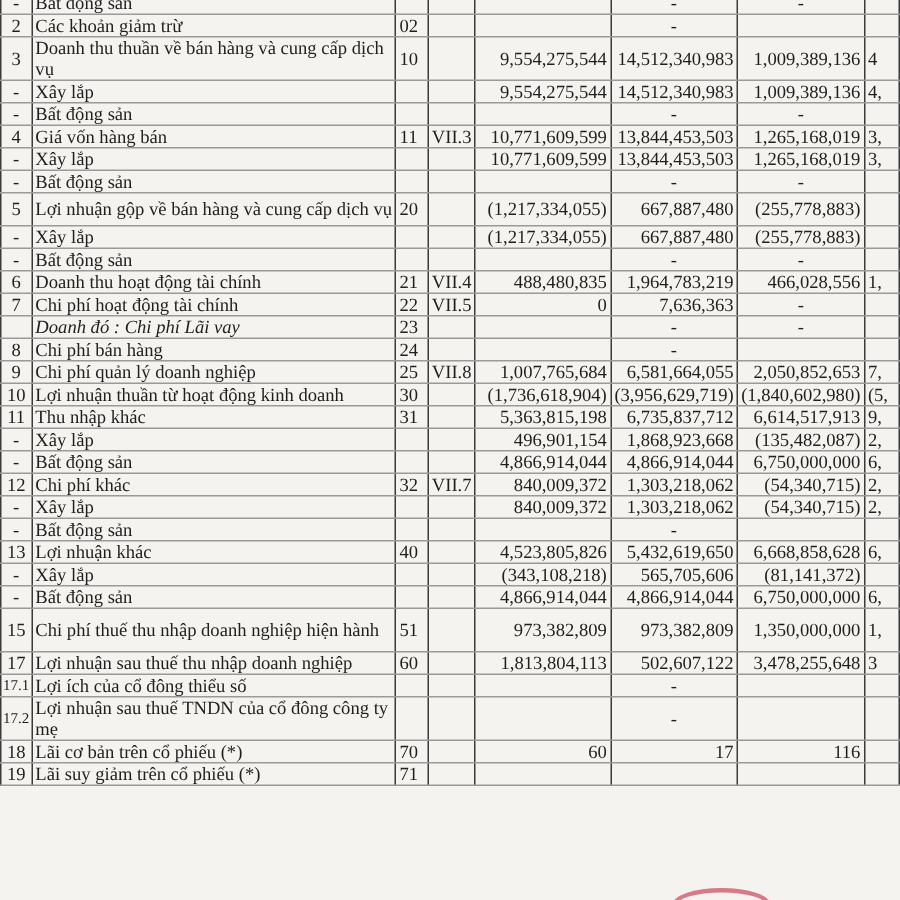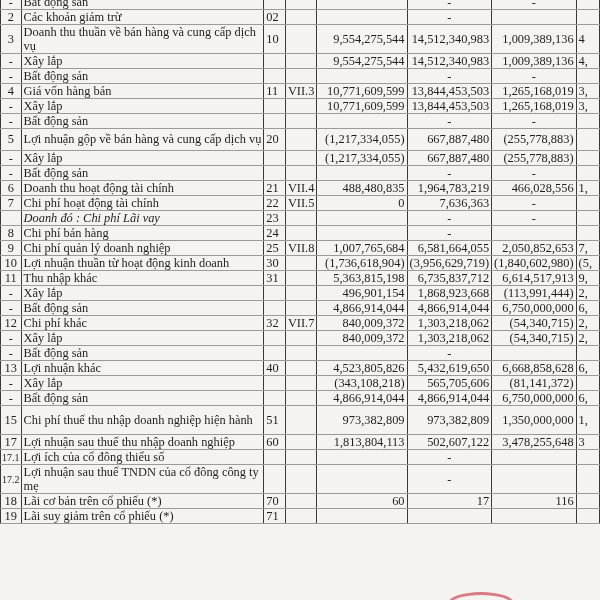--- a/index.html
+++ b/index.html
@@ -229,21 +229,21 @@
           <td class="num cC">6,614,517,913</td>
           <td class="cD">9,</td>
         </tr>
         <tr>
           <td class="stt">-</td>
           <td class="item">Xây lắp</td>
           <td class="code"></td>
           <td class="note"></td>
           <td class="num cA">496,901,154</td>
           <td class="num cB">1,868,923,668</td>
-          <td class="num cC">(113,991,444)</td>
+          <td class="num cC">(135,482,087)</td>
           <td class="cD">2,</td>
         </tr>
         <tr>
           <td class="stt">-</td>
           <td class="item">Bất động sản</td>
           <td class="code"></td>
           <td class="note"></td>
           <td class="num cA">4,866,914,044</td>
           <td class="num cB">4,866,914,044</td>
           <td class="num cC">6,750,000,000</td>

